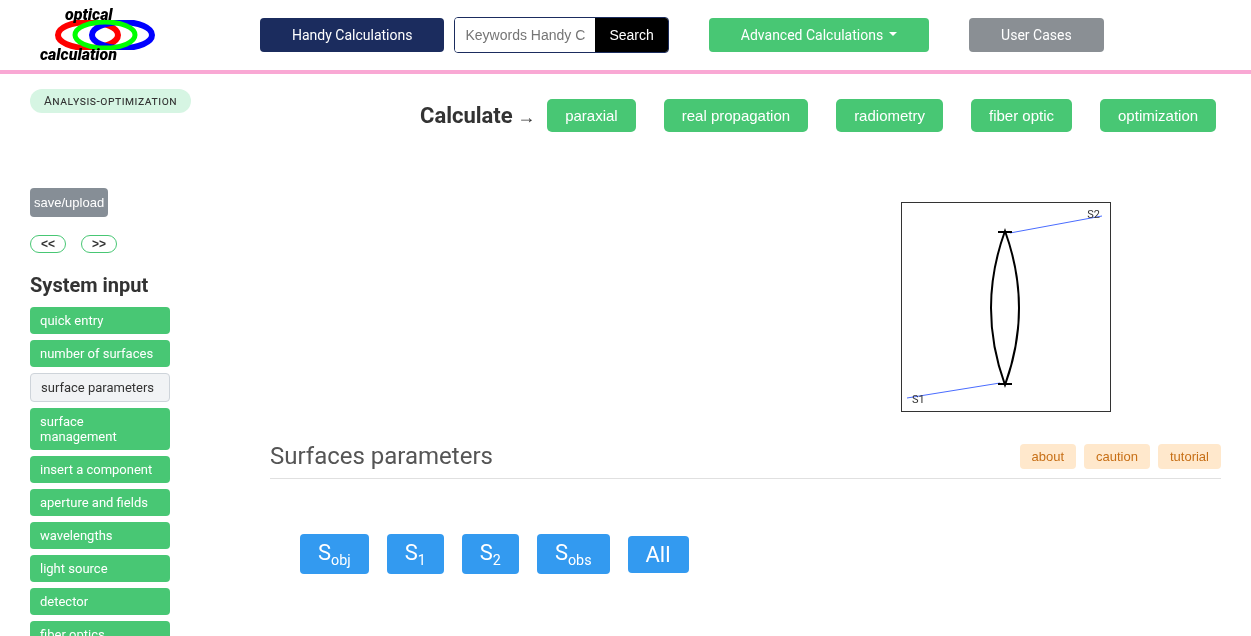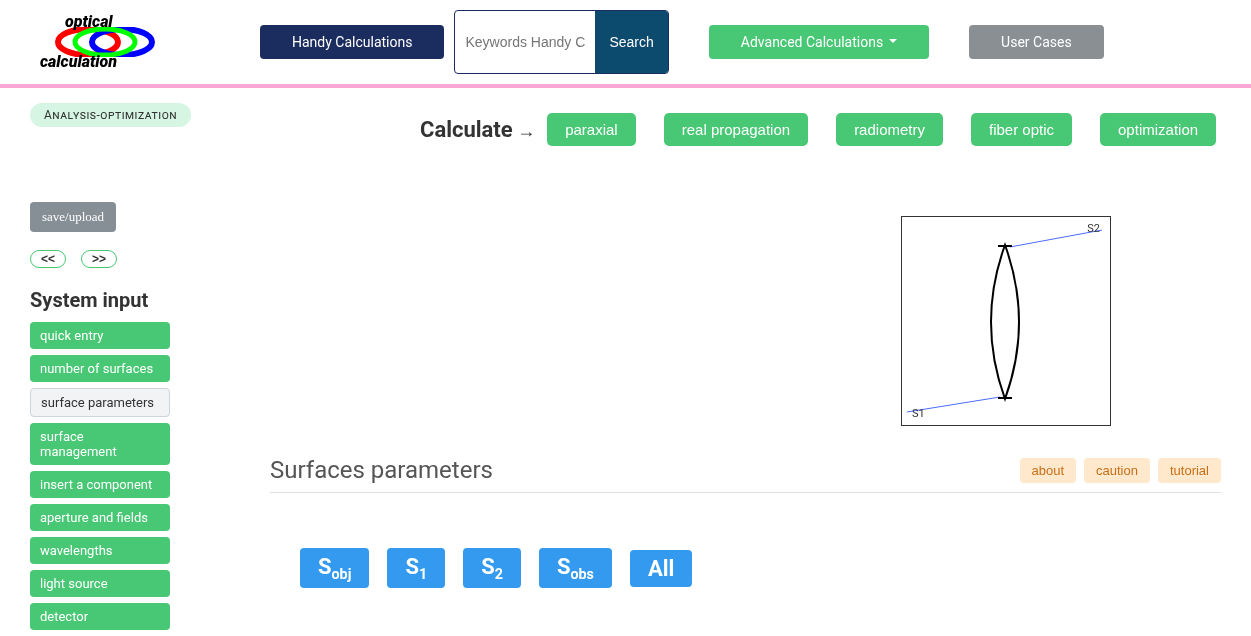--- a/index.html
+++ b/index.html
@@ -45,23 +45,23 @@
 .search-group { display: flex; align-items: center; border: 1px solid #1b2c5e; border-radius: 4px; overflow: hidden; }
 .search-input {
   padding: 9px 10px;
   font-size: 14px;
   border: none;
   outline: none;
   width: 140px;
   color: #555;
 }
 .search-btn {
-  background: #0c4a6e;
-  color: #fff;
-  padding: 23px 14px;
+  background: #000000;
+  color: #fff;
+  padding: 9px 14px;
   border: none;
   font-size: 14px;
   cursor: pointer;
 }
 .caret-down::after { content: ""; display:inline-block; margin-left:6px; border: 4px solid transparent; border-top-color:#fff; vertical-align: middle; }
 
 .content { display: flex; padding: 15px 30px; gap: 30px; align-items: flex-start; }
 
 .sidebar { width: 200px; flex-shrink: 0; }
 .badge-analysis {
@@ -71,26 +71,25 @@
   padding: 5px 14px;
   font-size: 12px;
   display: inline-block;
   font-variant: small-caps;
   letter-spacing: 0.5px;
 }
 .save-btn {
   background: #868e96;
   color: #fff;
   border: none;
-  padding: 7px 12px;
+  padding: 7px 4px;
   border-radius: 4px;
   font-size: 13px;
   margin-top: 75px;
   cursor: pointer;
-  font-family: Liberation Serif, serif;
 }
 .nav-arrows { margin-top: 18px; display: flex; gap: 15px; }
 .nav-arrow {
   border: 1px solid #48c774;
   background: #fff;
   color: #333;
   padding: 1px 10px;
   border-radius: 10px;
   font-size: 12px;
   font-weight: bold;
@@ -137,21 +136,21 @@
 .help-btn { background: #ffe8cc; color: #c76f16; border:none; padding: 5px 12px; border-radius:4px; font-size:13px; cursor:pointer; margin-left:8px; }
 
 .surf-tabs { margin-top: 55px; display: flex; gap: 18px; align-items: center; margin-left: 30px;}
 .surf-tab {
   background: #339af0;
   color: #fff;
   border: none;
   border-radius: 4px;
   padding: 6px 18px;
   font-size: 22px;
-  font-weight: bold;
+  font-weight: normal;
   cursor: pointer;
   font-family: inherit;
 }
 .surf-tab sub { font-size: 0.65em; vertical-align: sub; }
 
 </style>
 </head>
 <body>
 
 <div class="topbar">

